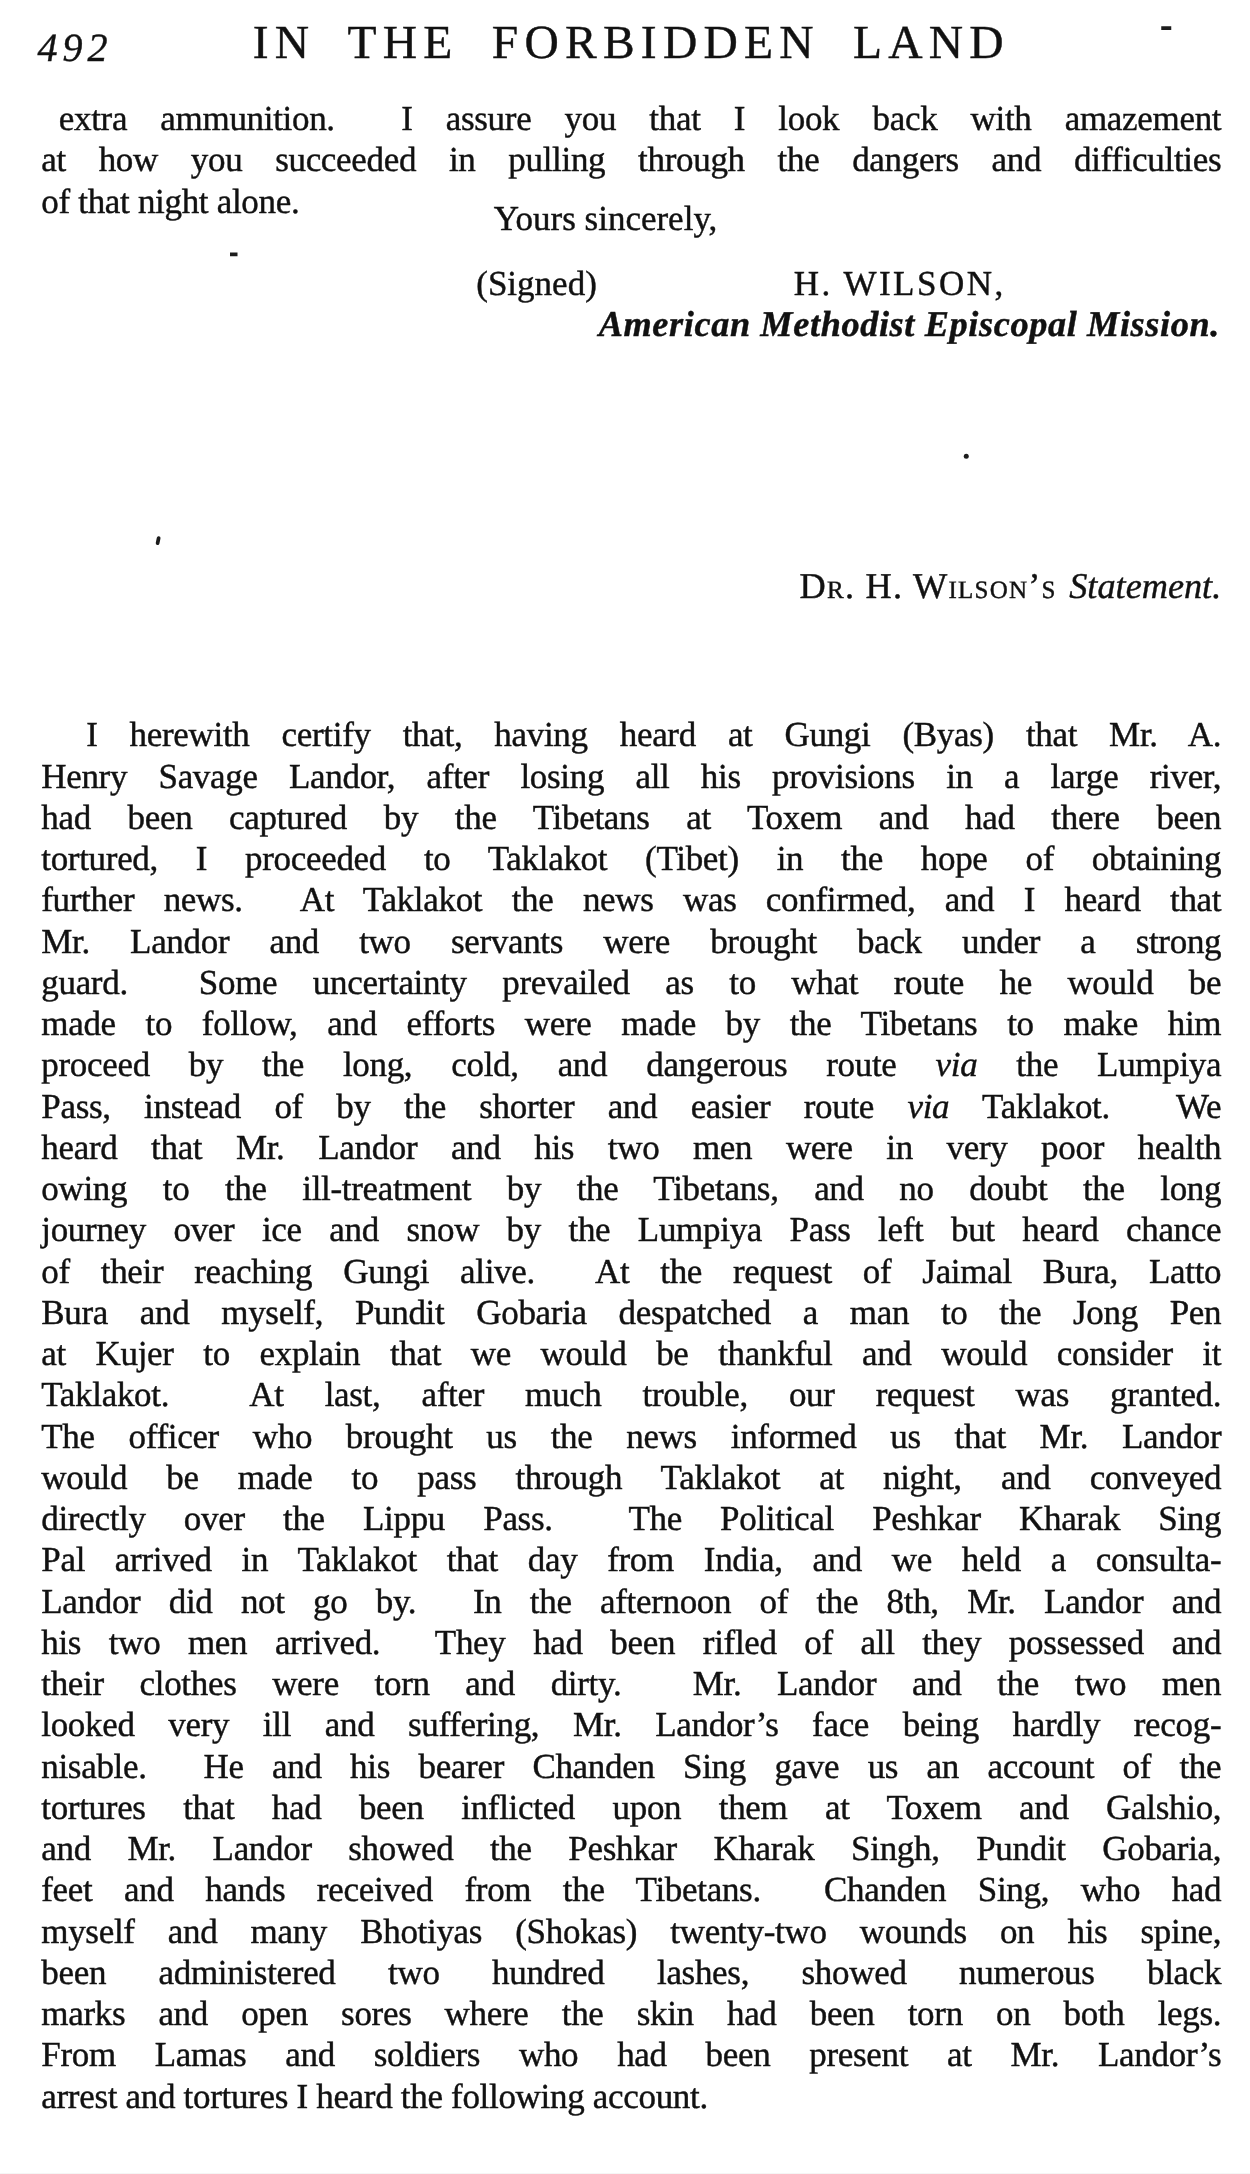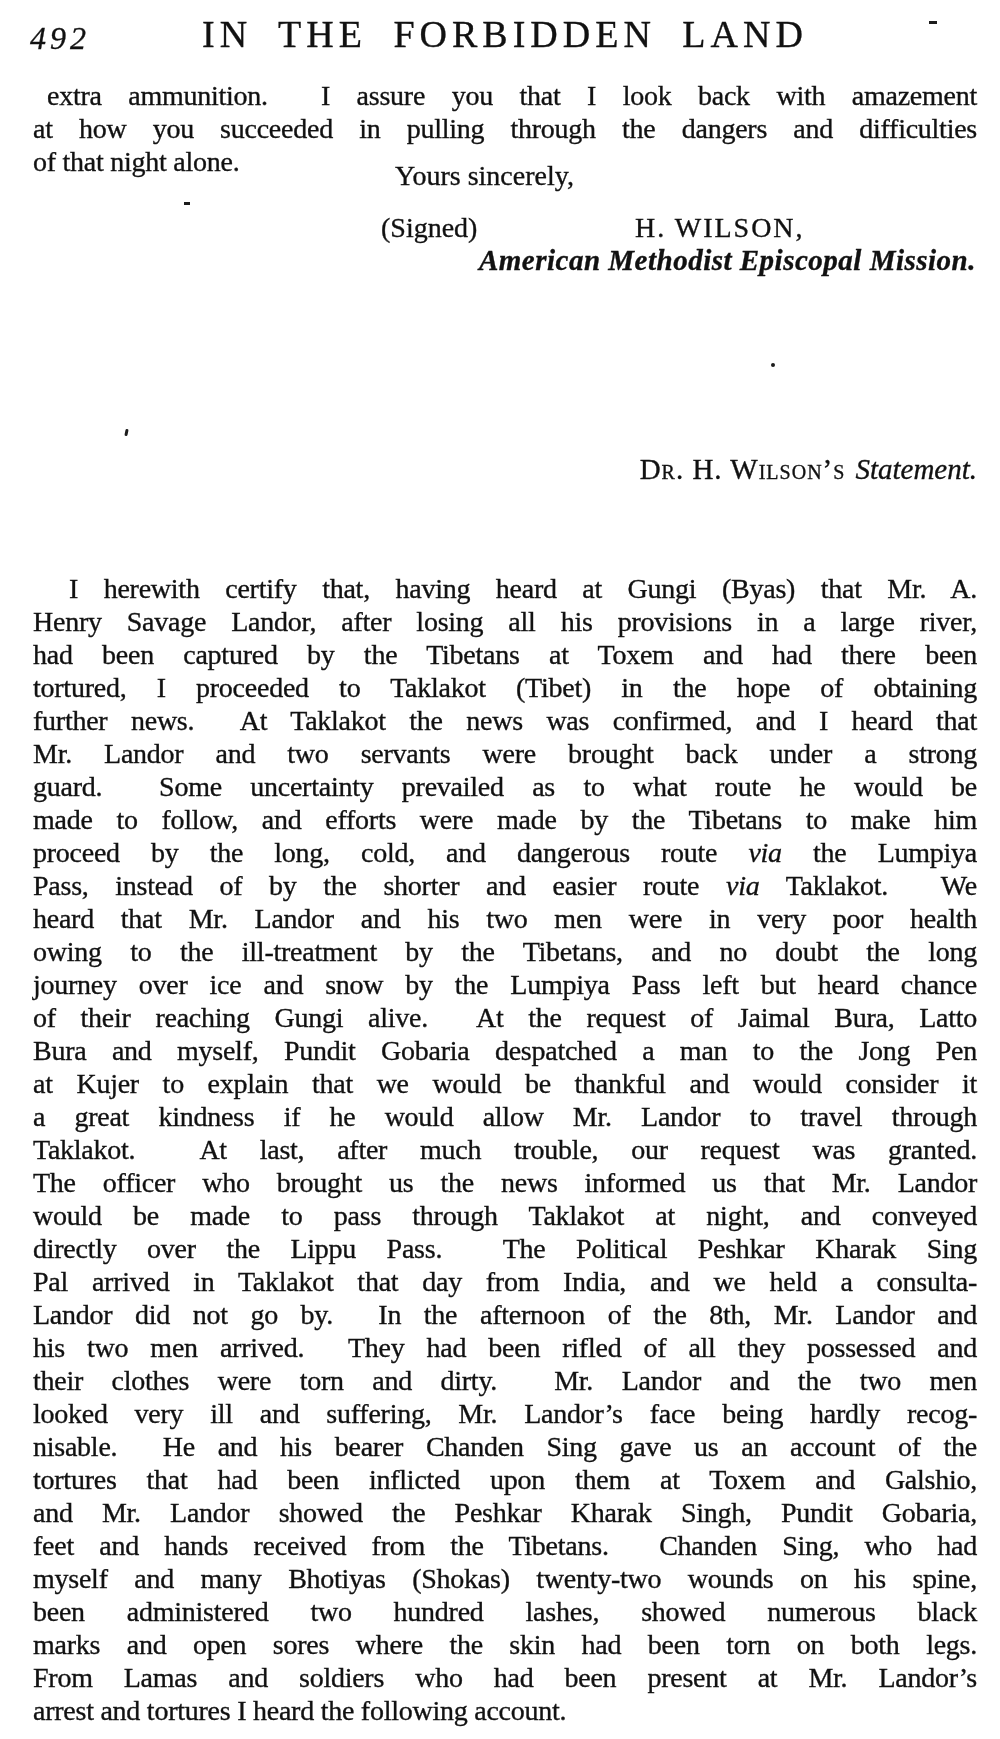--- a/index.html
+++ b/index.html
@@ -98,21 +98,20 @@
     <div class="ln j">guard.&nbsp; Some uncertainty prevailed as to what route he would be</div>
     <div class="ln j">made to follow, and efforts were made by the Tibetans to make him</div>
     <div class="ln j">proceed by the long, cold, and dangerous route <i>via</i> the Lumpiya</div>
     <div class="ln j">Pass, instead of by the shorter and easier route <i>via</i> Taklakot.&nbsp; We</div>
     <div class="ln j">heard that Mr. Landor and his two men were in very poor health</div>
     <div class="ln j">owing to the ill-treatment by the Tibetans, and no doubt the long</div>
     <div class="ln j">journey over ice and snow by the Lumpiya Pass left but heard chance</div>
     <div class="ln j">of their reaching Gungi alive.&nbsp; At the request of Jaimal Bura, Latto</div>
     <div class="ln j">Bura and myself, Pundit Gobaria despatched a man to the Jong Pen</div>
     <div class="ln j">at Kujer to explain that we would be thankful and would consider it</div>
-    <div class="ln j">a great kindness if he would allow Mr. Landor to travel through</div>
     <div class="ln j">Taklakot.&nbsp; At last, after much trouble, our request was granted.</div>
     <div class="ln j">The officer who brought us the news informed us that Mr. Landor</div>
     <div class="ln j">would be made to pass through Taklakot at night, and conveyed</div>
     <div class="ln j">directly over the Lippu Pass.&nbsp; The Political Peshkar Kharak Sing</div>
     <div class="ln j">Pal arrived in Taklakot that day from India, and we held a consulta-</div>
     <div class="ln j">Landor did not go by.&nbsp; In the afternoon of the 8th, Mr. Landor and</div>
     <div class="ln j">his two men arrived.&nbsp; They had been rifled of all they possessed and</div>
     <div class="ln j">their clothes were torn and dirty.&nbsp; Mr. Landor and the two men</div>
     <div class="ln j">looked very ill and suffering, Mr. Landor’s face being hardly recog-</div>
     <div class="ln j">nisable.&nbsp; He and his bearer Chanden Sing gave us an account of the</div>

